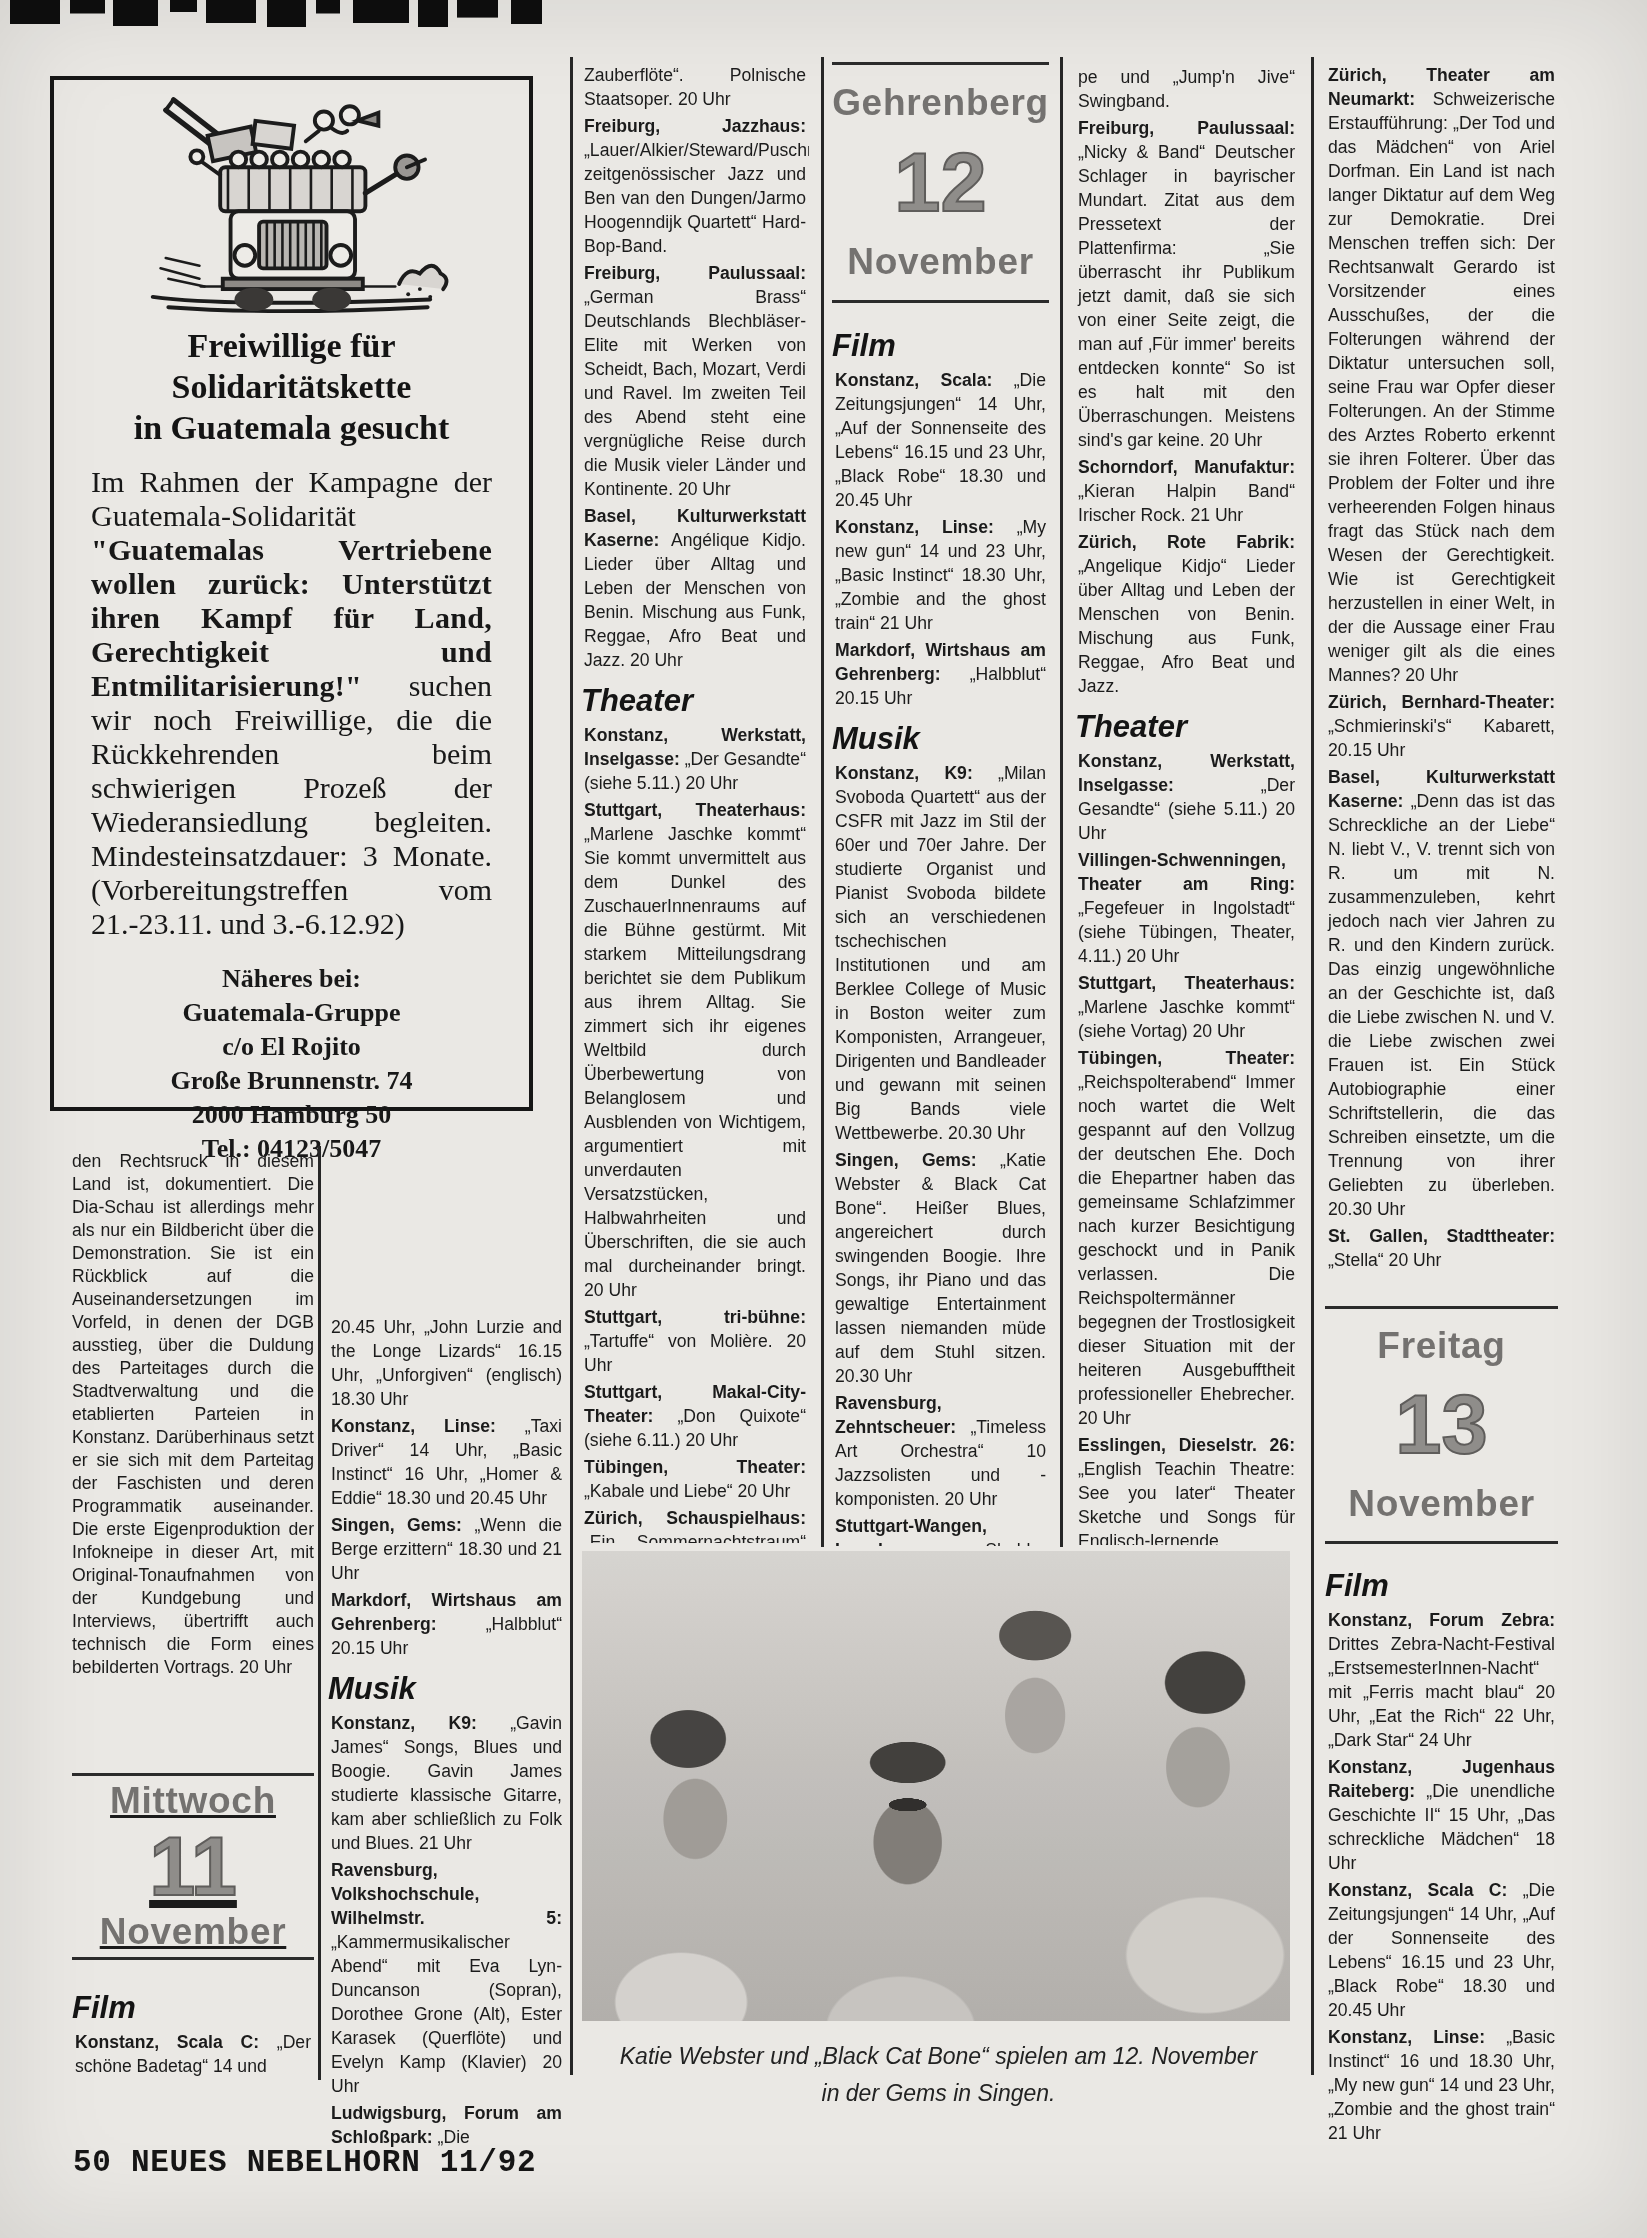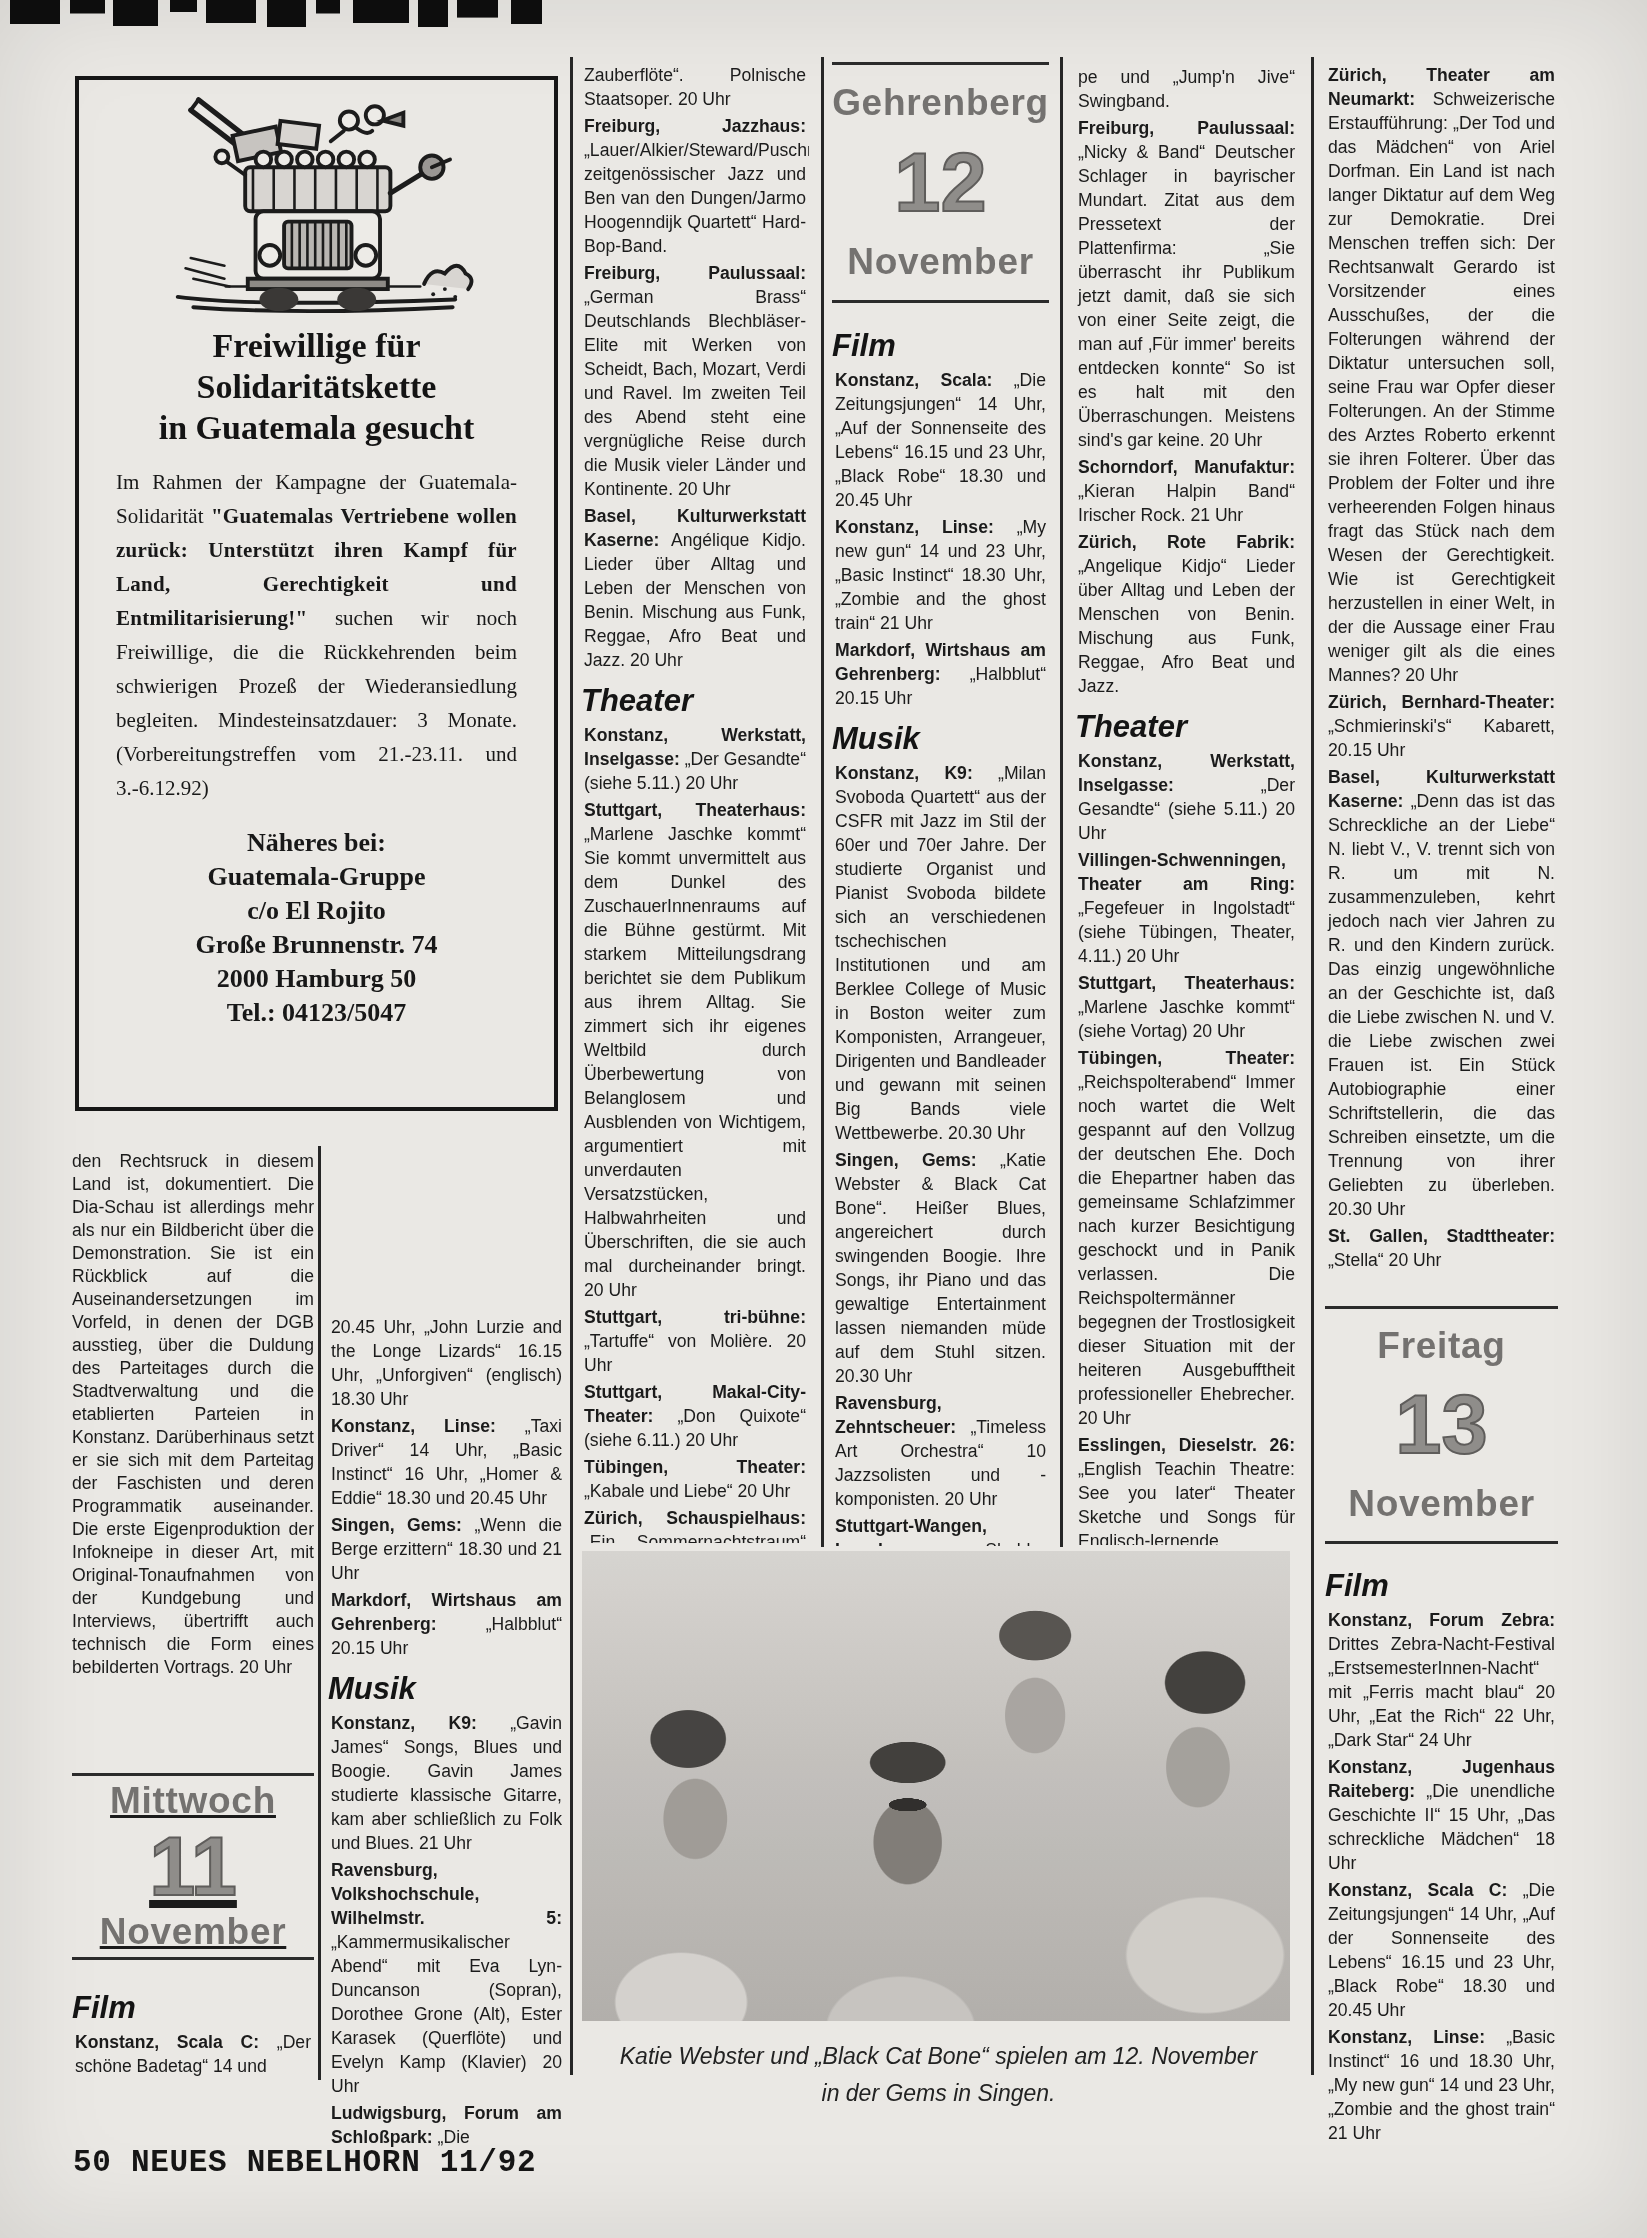--- a/index.html
+++ b/index.html
@@ -13,24 +13,24 @@
   .frag{position:absolute;left:9.5px;top:0;width:562px;height:31px;background-repeat:no-repeat;
     background-image:
       linear-gradient(#0d0d0d,#0d0d0d),linear-gradient(#0d0d0d,#0d0d0d),linear-gradient(#0d0d0d,#0d0d0d),
       linear-gradient(#0d0d0d,#0d0d0d),linear-gradient(#0d0d0d,#0d0d0d),linear-gradient(#0d0d0d,#0d0d0d),
       linear-gradient(#0d0d0d,#0d0d0d),linear-gradient(#0d0d0d,#0d0d0d),linear-gradient(#0d0d0d,#0d0d0d),
       linear-gradient(#0d0d0d,#0d0d0d),linear-gradient(#0d0d0d,#0d0d0d);
     background-size:50px 24.4px,35px 13.5px,45px 26px,27px 12.2px,50px 23px,39px 27px,24.4px 13.5px,56px 23px,30px 27px,41px 17.6px,31px 24.4px;
     background-position:0 0,60px 0,103px 0,160px 0,196px 0,257px 0,306px 0,343px 0,408px 0,447px 0,501px 0;
   }
   
-  .adbox{position:absolute;left:75px;top:76px;width:483px;height:1035px;border:4.1px solid #161616;box-sizing:border-box;}
+  .adbox{position:absolute;left:50px;top:76px;width:483px;height:1035px;border:4.1px solid #161616;box-sizing:border-box;}
   .truck{display:block;margin:12.2px auto 0;}
   .ad-title{margin:9.5px 13.5px 0;text-align:center;font-family:"Liberation Serif",serif;font-weight:bold;font-size:34px;line-height:41px;color:#141414;}
-  .ad-body{margin:17.6px 37px 0;font-family:"Liberation Serif",serif;font-size:21px;line-height:34px;text-align:justify;color:#181818;}
+  .ad-body{margin:17.6px 37px 0;font-family:"Liberation Serif",serif;font-size:30px;line-height:34px;text-align:justify;color:#181818;}
   .ad-body b{letter-spacing:0.3px;}
   .ad-contact{margin-top:20.3px;text-align:center;font-family:"Liberation Serif",serif;font-weight:bold;font-size:26px;line-height:34px;color:#181818;}
   
   .listing{position:absolute;font-size:17.6px;line-height:24px;text-align:justify;color:#1b1b1b;}
   .listing p.item{margin:3px;}
   .listing b{font-weight:700;}
   .sec-heading{font-style:italic;font-weight:700;font-size:31px;line-height:35px;margin:10.8px 0 5.4px;color:#141414;}
   .article{font-size:17.6px;line-height:23px;height:613px;overflow:hidden;}
   
   .day-header{position:absolute;display:flex;flex-direction:column;justify-content:space-between;align-items:center;}

